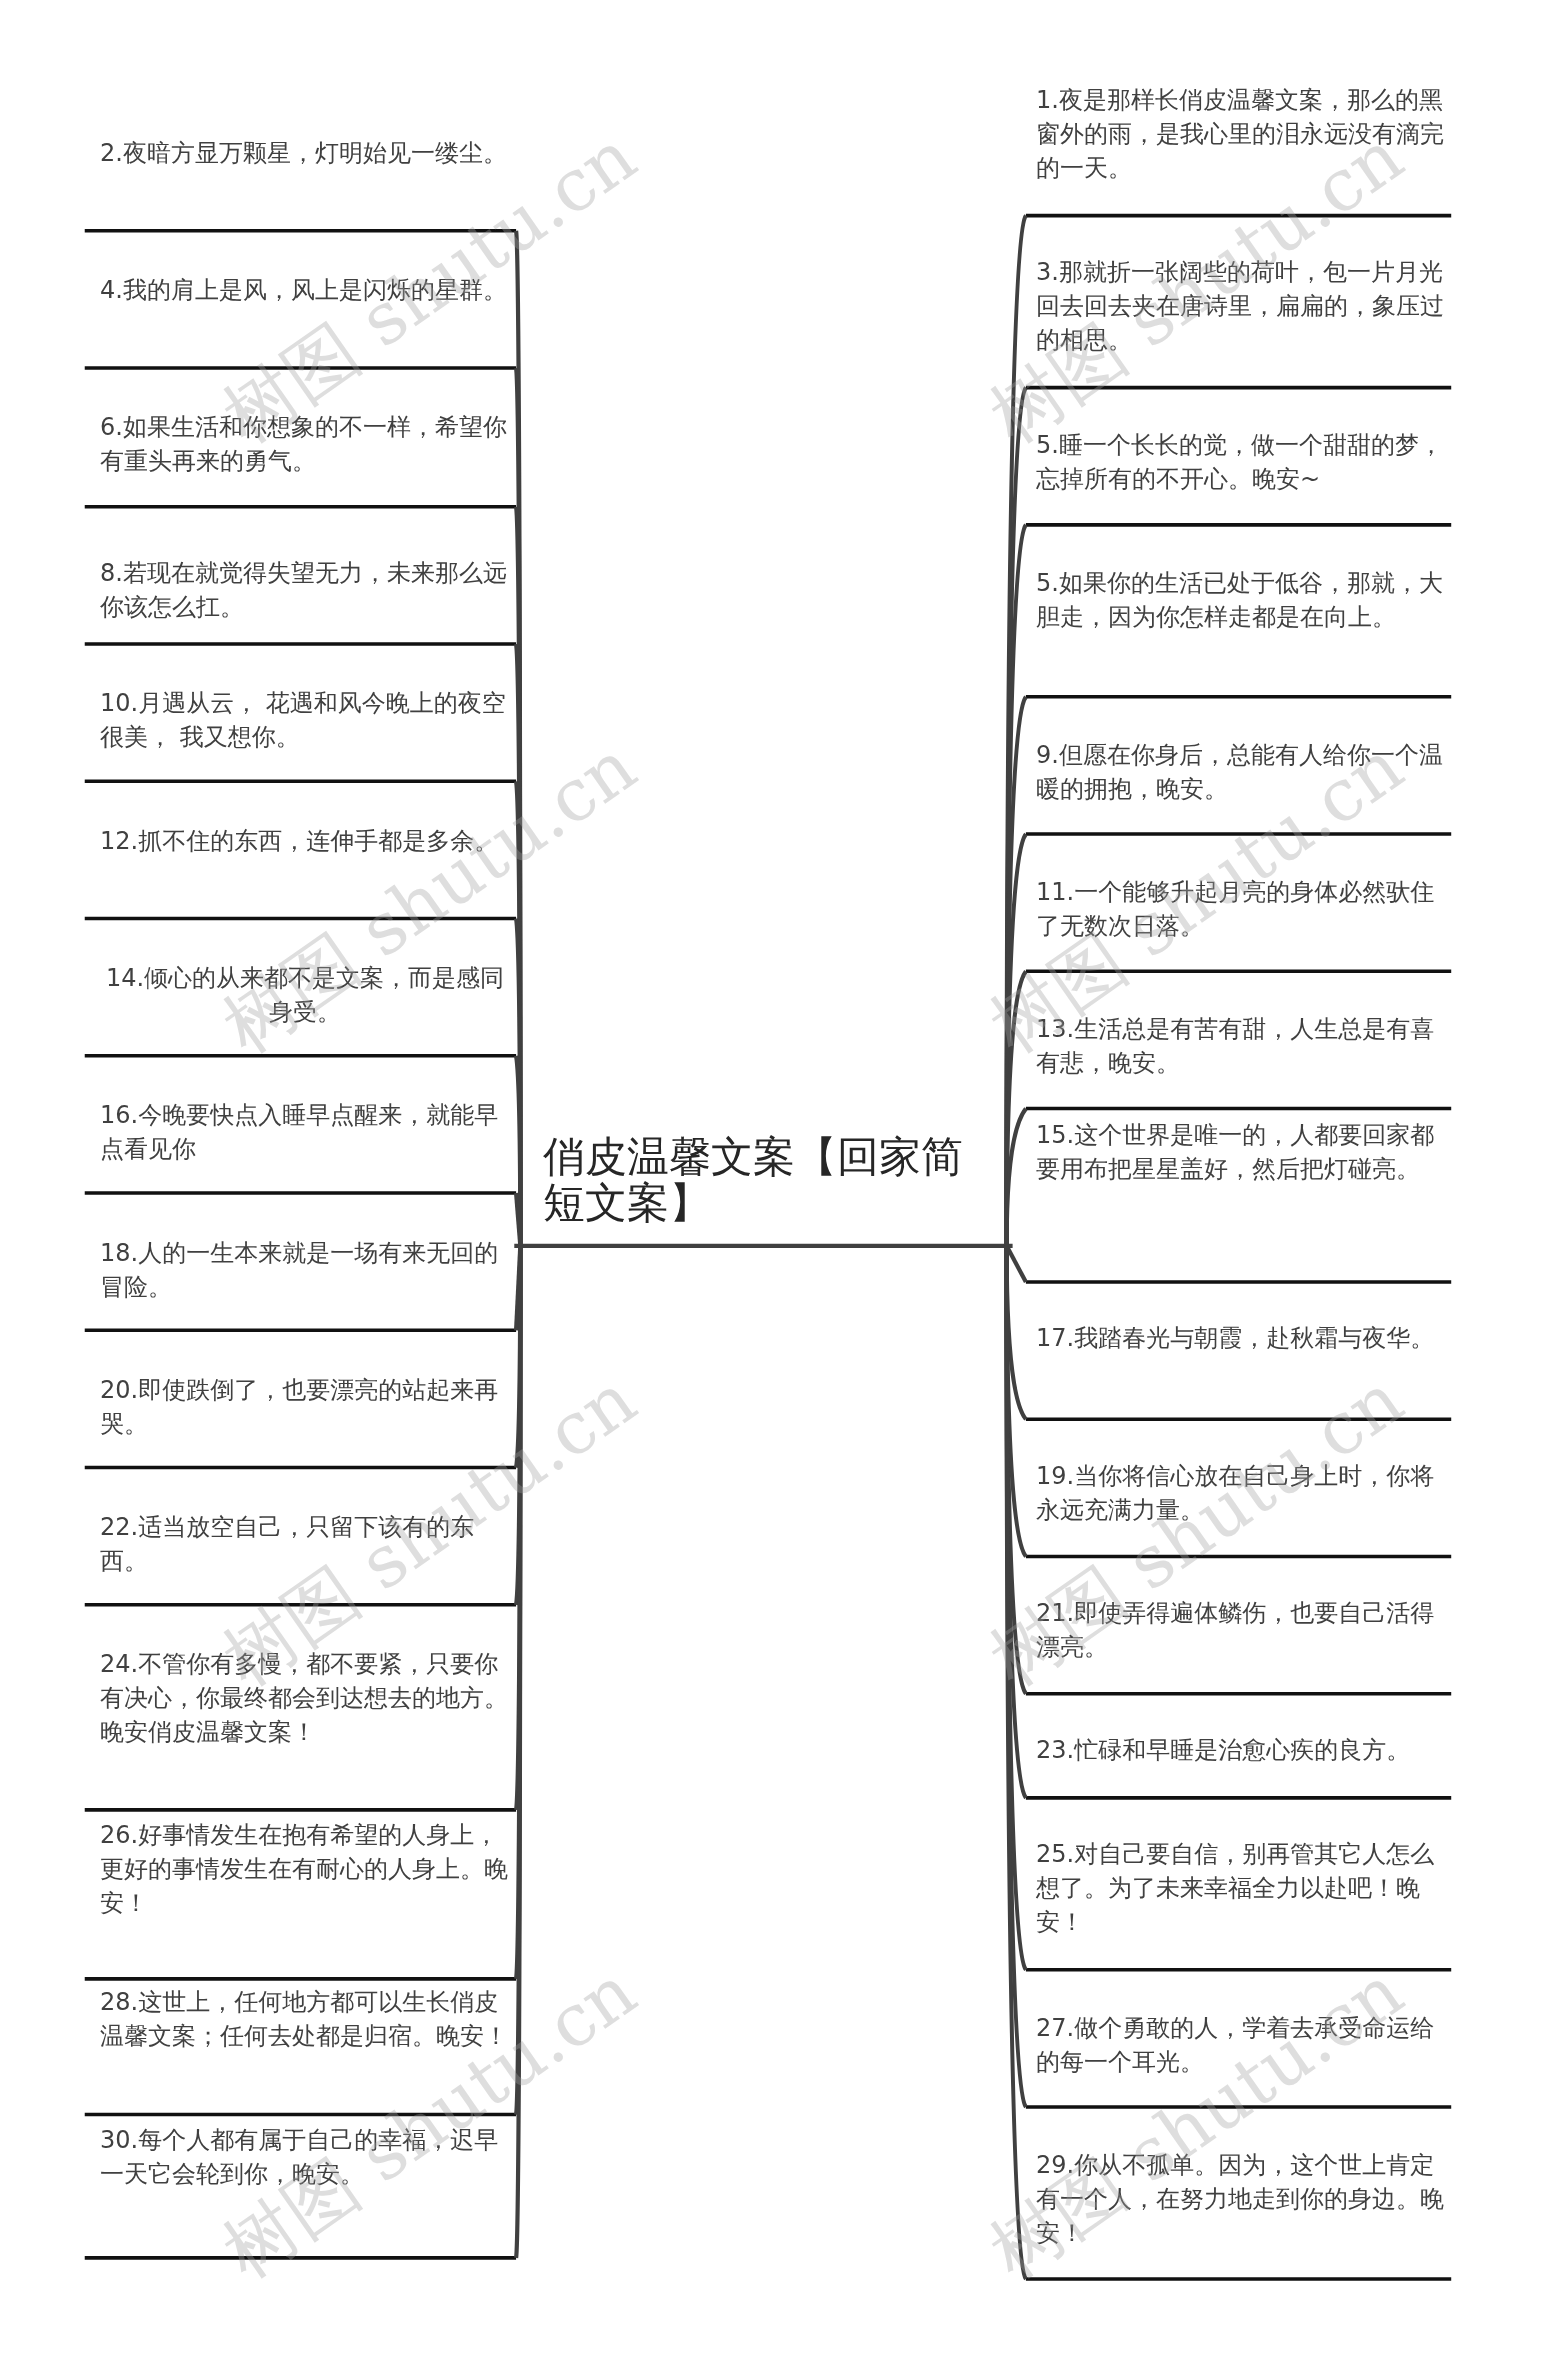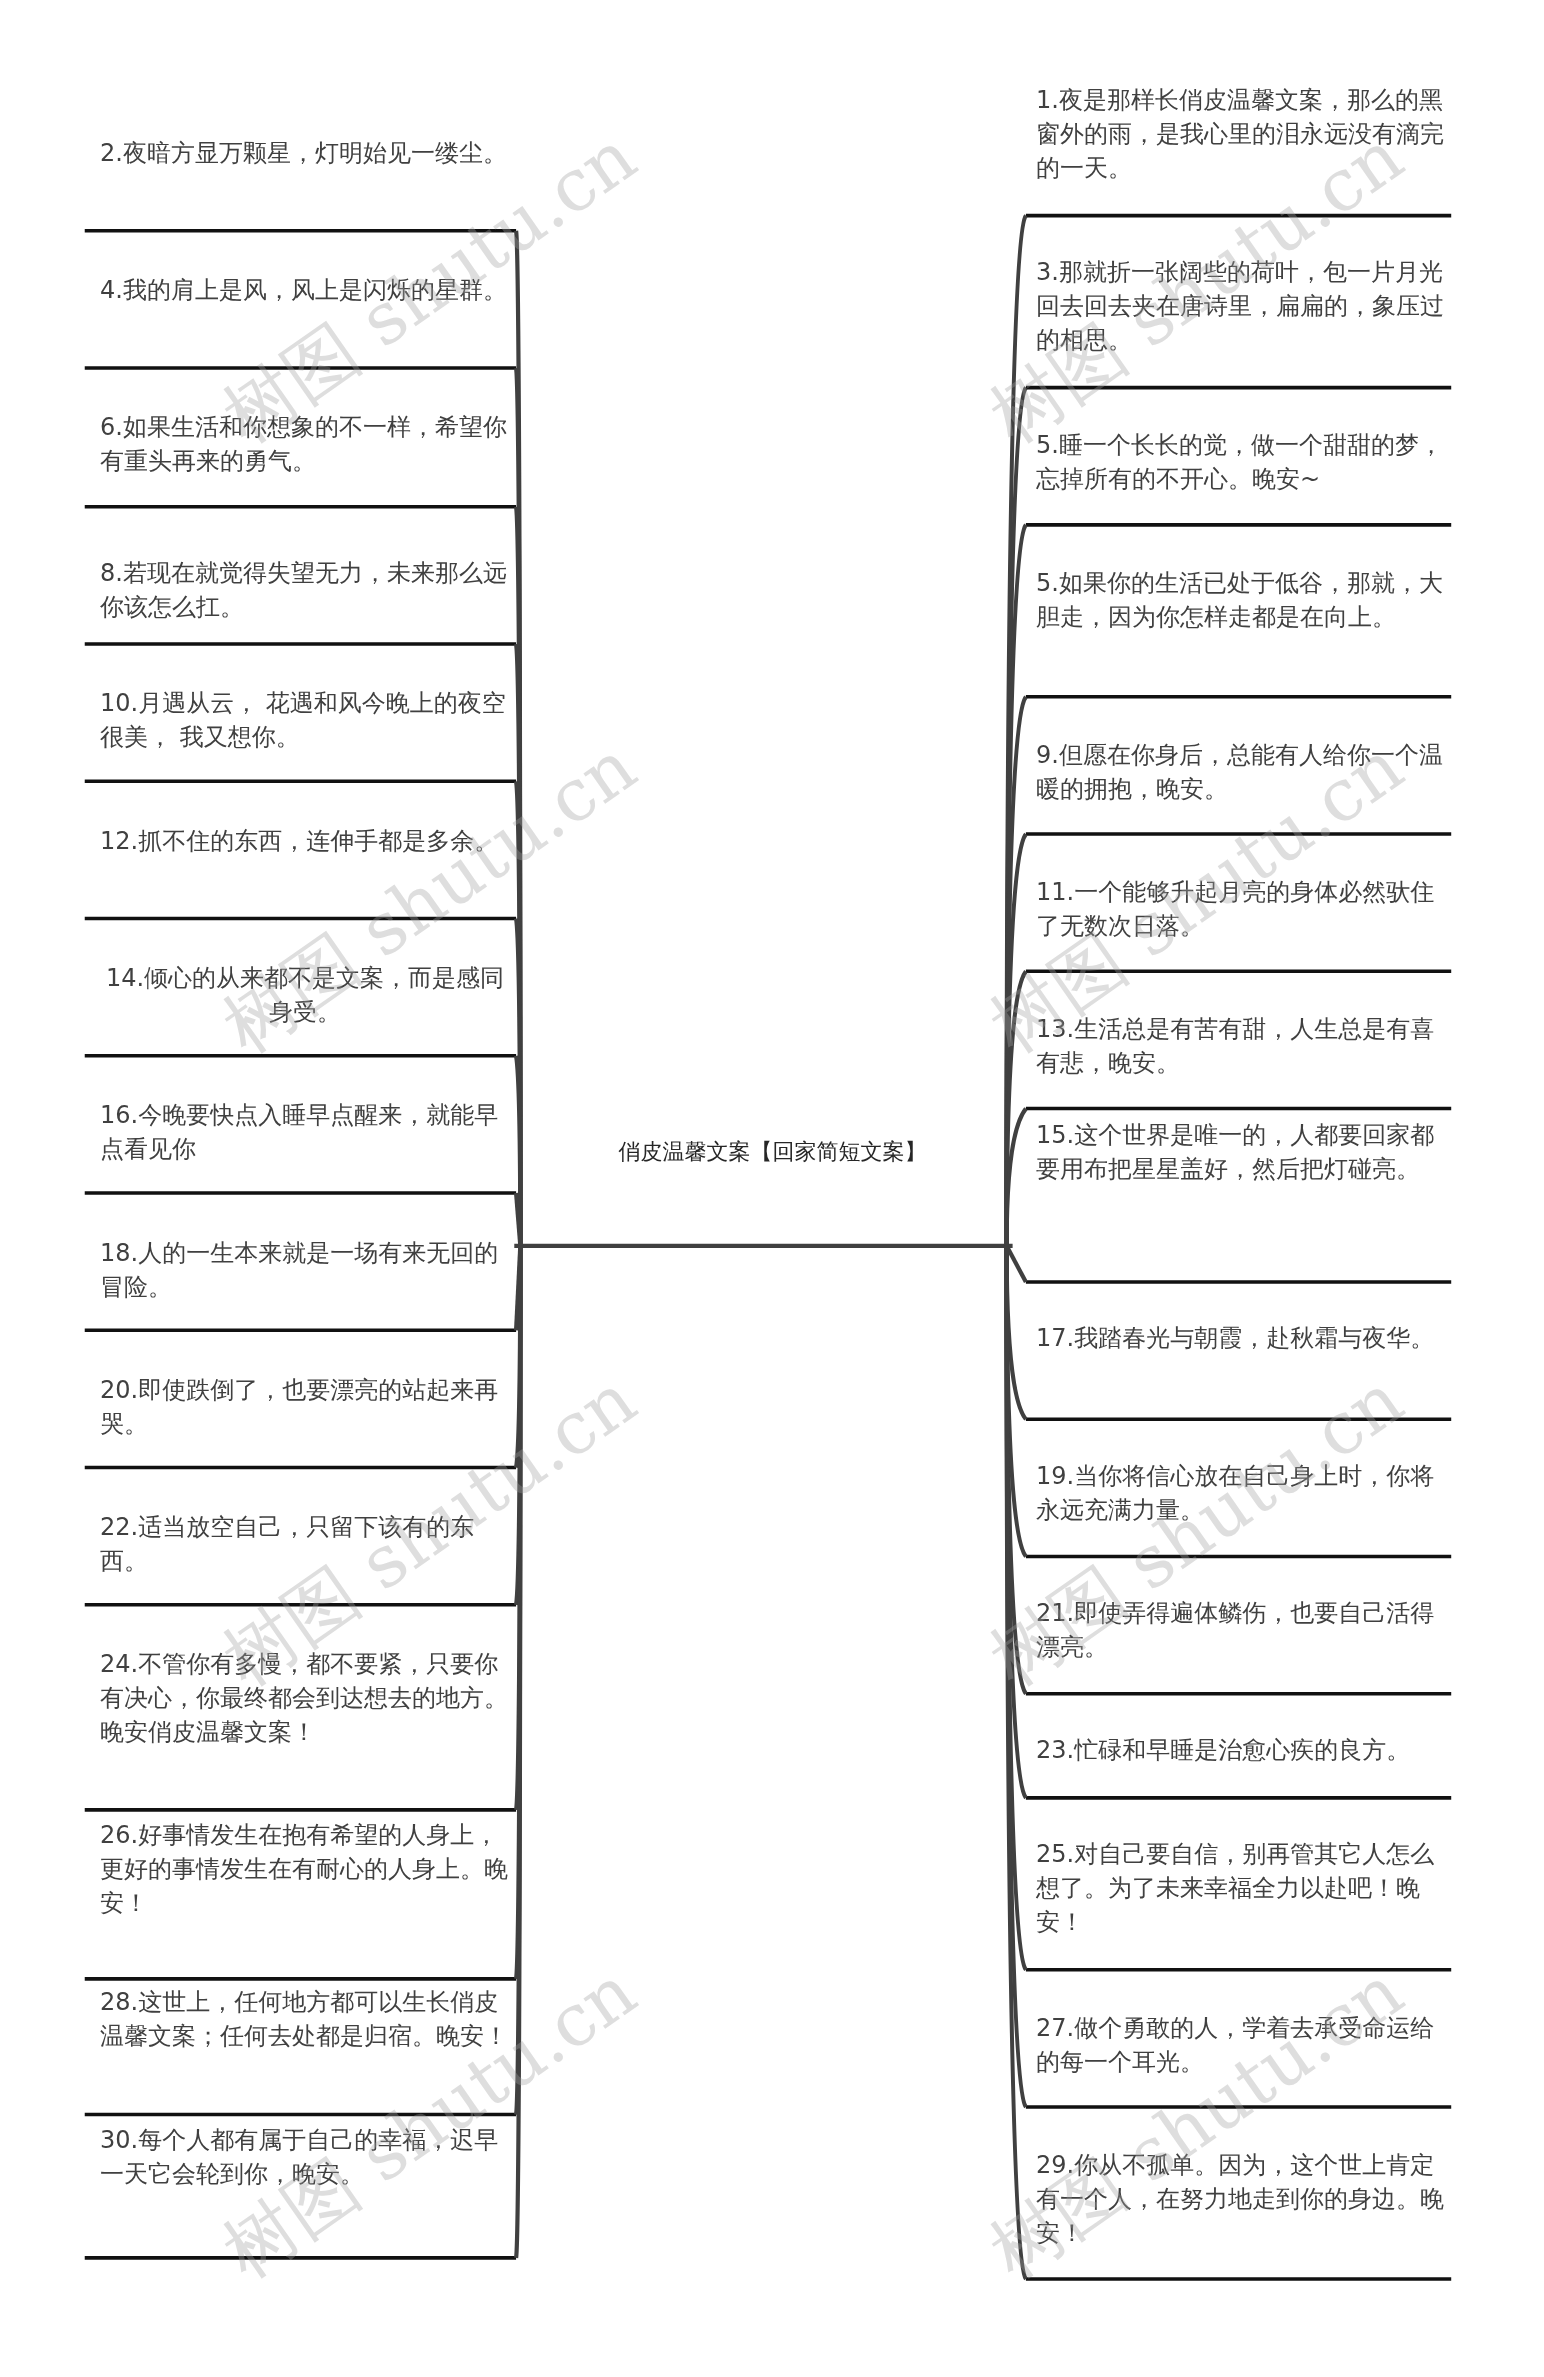--- a/index.html
+++ b/index.html
@@ -2,22 +2,22 @@
 <html style="font-size:9.7px"><head>
 <meta charset="utf-8">
 <style>
   html, body { margin:0; padding:0; background:#ffffff; }
   body { width:1545px; height:2377px; position:relative; overflow:hidden;
          font-family:"DejaVu Sans","Liberation Sans",sans-serif; color:#222; }
   #canvas { position:absolute; left:0; top:0; width:1545px; height:2377px; }
   svg.lines { position:absolute; left:0; top:0; width:1545px; height:2377px; }
   .node { position:absolute; font-size:24px; line-height:34px; color:#404040; }
   .node .txt { display:block; white-space:normal; word-break:break-all; }
-  .center { position:absolute; left:543px; top:1134px; width:459px; text-align:center;
-            font-size:22px; line-height:36px; color:#262626; }
+  .center { position:absolute; left:543px; top:1134px; width:459px; text-align:left;
+            font-size:42px; line-height:46px; color:#262626; }
   .wm { position:absolute; font-family:"DejaVu Serif","Liberation Serif",serif;
         font-size:72px; color:rgba(160,160,160,0.35); transform:rotate(-35deg);
         transform-origin:left top; white-space:nowrap; pointer-events:none; }
 </style>
 </head>
 <body>
 
 <div id="canvas">
   <svg class="lines" id="lines" viewBox="0 0 2560 3940" width="1545" height="2377">
       <line x1="852" y1="2065" x2="1678" y2="2065" stroke="#404040" stroke-width="7"></line>

